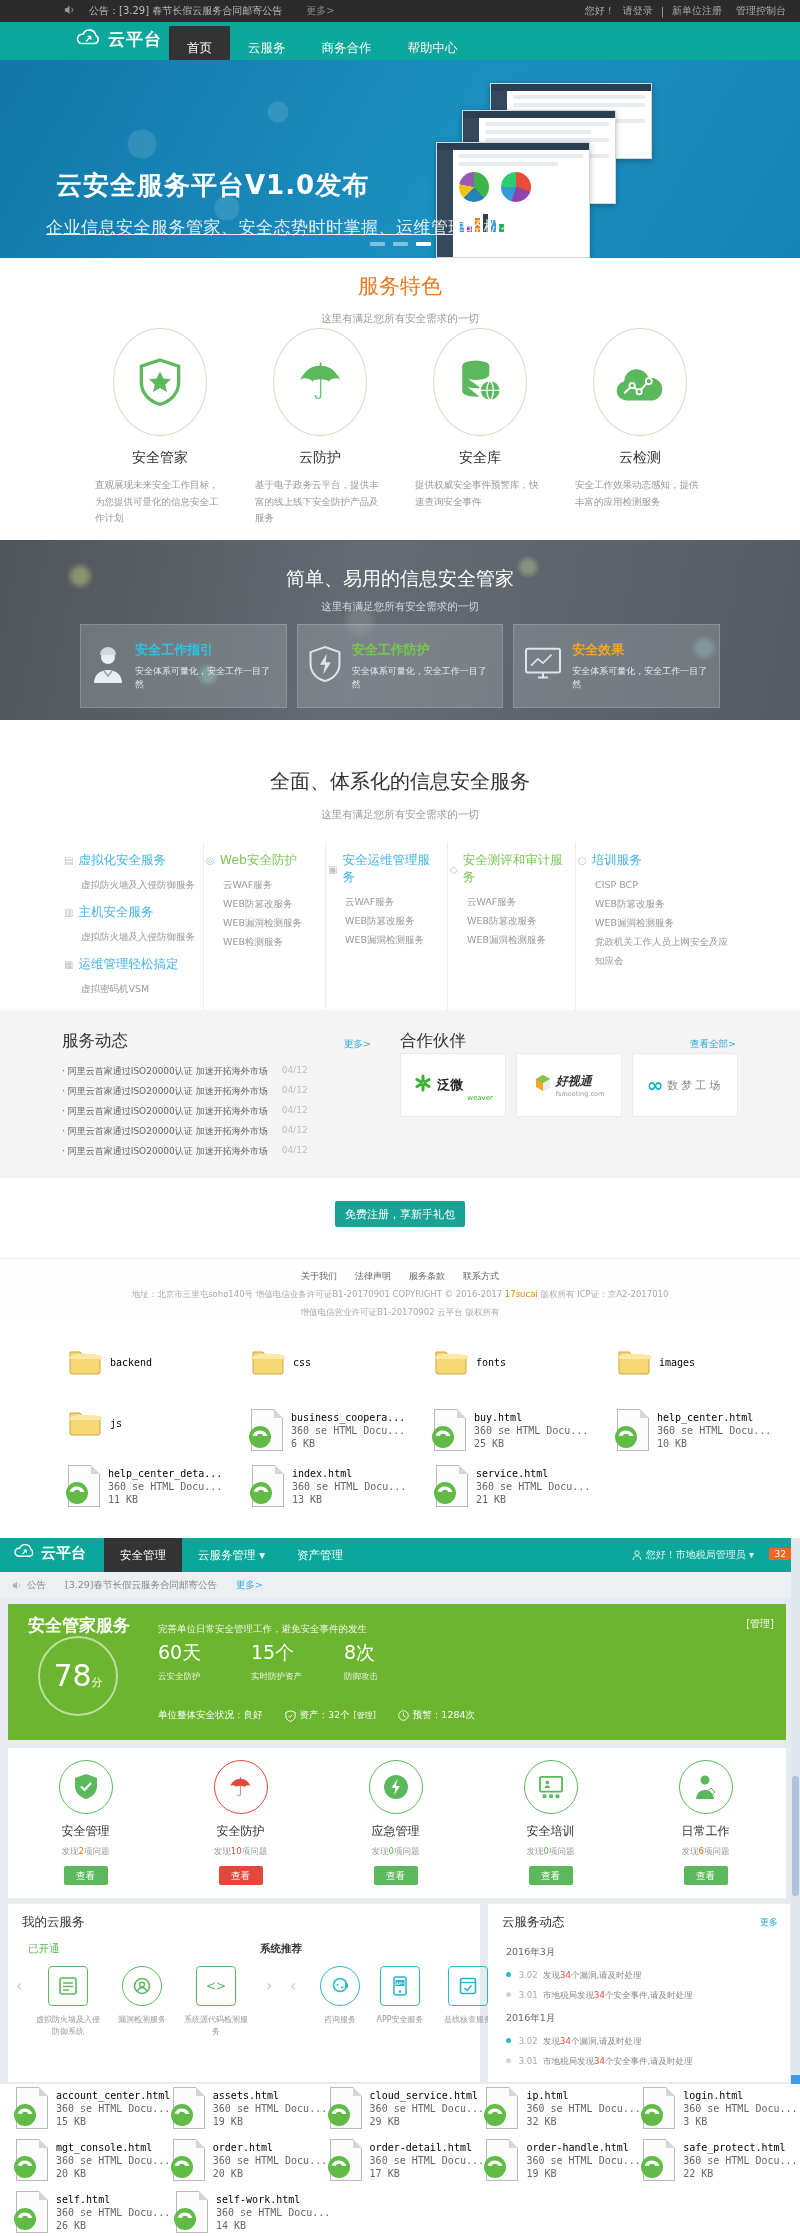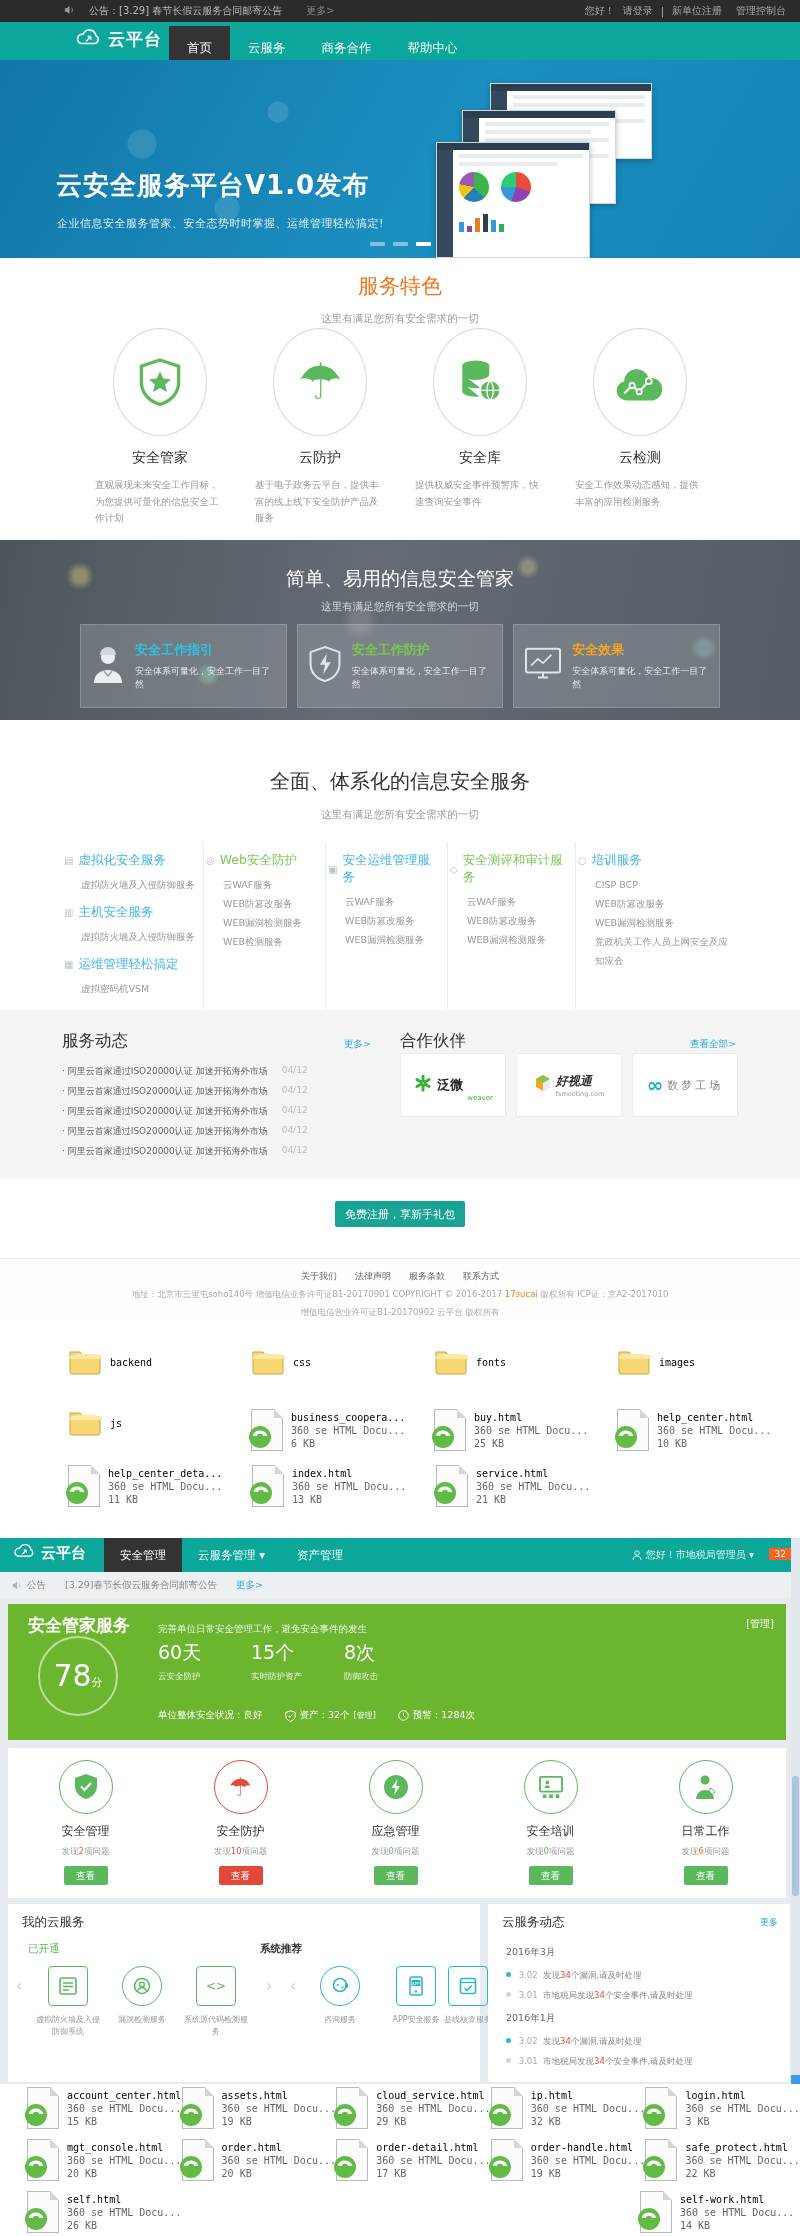--- a/index.html
+++ b/index.html
@@ -20,21 +20,21 @@
   .navitems{position:absolute;left:169px;top:0;height:52px;display:flex;align-items:center;}
   .navitem{color:#fff;font-size:12.5px;padding:0 18px;height:38px;line-height:38px;cursor:pointer;}
   .navitem.active{background:#333;height:44px;line-height:44px;position:relative;top:0px;}
   
   .hero{left:0;top:60px;width:800px;height:198px;background:linear-gradient(120deg,#1177a8 0%,#1b8fc0 55%,#1583b5 100%);overflow:hidden;}
   .hero .deco1{position:absolute;left:40px;top:20px;width:340px;height:160px;opacity:.12;
      background:radial-gradient(circle at 30% 40%,#fff 0 14px,transparent 15px),
                 radial-gradient(circle at 70% 20%,#fff 0 10px,transparent 11px),
                 radial-gradient(circle at 55% 80%,#fff 0 12px,transparent 13px);}
   .htitle{position:absolute;left:56px;top:108px;color:#fff;font-size:26px;font-weight:bold;letter-spacing:1px;}
-  .hsub{position:absolute;left:57px;top:156px;color:rgba(255,255,255,.88);font-size:11px;letter-spacing:.5px;}
+  .hsub{position:absolute;left:46px;top:156px;color:rgba(255,255,255,.88);font-size:17px;letter-spacing:.5px;text-decoration:underline;}
   .hdots{position:absolute;left:0;width:800px;top:182px;display:flex;justify-content:center;gap:8px;}
   .hdots i{width:15px;height:4px;background:rgba(255,255,255,.45);border-radius:1px;cursor:pointer;}
   .hdots i.on{background:#fff;}
   .hwin{position:absolute;background:#fff;border:1px solid #cfd8dc;box-shadow:0 2px 6px rgba(0,0,0,.25);}
   .hwin .tbar{height:7px;background:#2c3e50;}
   .hwin .side{position:absolute;left:0;top:7px;bottom:0;width:16px;background:#34495e;}
   .hrow{height:4px;background:#e8ecef;margin:4px 6px 0 22px;border-radius:1px;}
   .hpie{width:30px;height:30px;border-radius:50%;display:inline-block;margin:6px 4px 2px 22px;
         background:conic-gradient(#3bb54a 0 38%,#2980b9 0 62%,#f1c40f 0 78%,#9b59b6 0 100%);}
   .hpie2{width:30px;height:30px;border-radius:50%;display:inline-block;margin:6px 2px 2px 8px;
@@ -89,21 +89,21 @@
           color:#fff;font-size:11px;border:none;border-radius:2px;cursor:pointer;display:block;}
   .footer{left:0;top:1258px;width:800px;height:62px;background:#fefefe;border-top:1px solid #eee;
           text-align:center;}
   .flinks{margin-top:11px;font-size:9px;color:#666;display:flex;justify-content:center;gap:18px;}
   .flinks span{cursor:pointer;}
   .fline{margin-top:6px;font-size:8.5px;color:#aaa;}
   .fbrand{color:#e8821d;}
   
   .explorer{background:#fff;}
   .exprow{display:flex;padding-left:68px;}
-  .exprow2{display:flex;padding-left:27px;justify-content:space-between;}
+  .exprow2{display:flex;padding-left:16px;}
   .fitem{width:184px;display:flex;gap:8px;align-items:flex-start;cursor:pointer;}
   .fitem2{width:160px;display:flex;gap:8px;align-items:flex-start;cursor:pointer;}
   .flabel{font-family:"DejaVu Sans Mono","Liberation Mono",monospace;font-size:10px;color:#000;
           line-height:13px;padding-top:2px;}
   .flabel .sub{color:#666;}
   .folder-ic{flex:none;}
   .page-ic{flex:none;position:relative;width:30px;height:40px;background:#fcfcfc;border:1px solid #b9b9b9;}
   .page-ic .fold{position:absolute;right:-1px;top:-1px;width:0;height:0;
                  border-left:9px solid #d5d5d5;border-top:9px solid #fff;}
   .page-ic svg{position:absolute;left:-4px;bottom:1px;}
@@ -758,21 +758,21 @@
       <div class="bx" style="border-radius:50%;">
         <svg width="20" height="20" viewBox="0 0 20 20">
             <circle cx="10" cy="9" r="6.5" fill="none" stroke="#2bb6ca" stroke-width="1.6"></circle>
             <circle cx="7.5" cy="9" r="1" fill="#2bb6ca"></circle>
             <path d="M11 11.5c1.5 0 2.5-.8 2.5-.8" stroke="#2bb6ca" fill="none" stroke-width="1.3"></path>
             <rect x="15" y="7" width="3" height="5" rx="1.5" fill="#2bb6ca"></rect>
           </svg>
       </div>
       <div class="lb">咨询服务</div>
     </div>
-    <div class="svcbox" style="left:376px;color:#2bb6ca;">
+    <div class="svcbox" style="left:360px;color:#2bb6ca;">
       <div class="bx">
         <svg width="18" height="20" viewBox="0 0 18 20">
             <rect x="3" y="1" width="12" height="18" rx="2" fill="none" stroke="#2bb6ca" stroke-width="1.5"></rect>
             <rect x="4.5" y="4" width="9" height="6" fill="#2bb6ca"></rect>
             <text x="9" y="8.8" font-size="4" fill="#fff" text-anchor="middle" font-family="sans-serif">APP</text>
             <circle cx="9" cy="15.5" r="1.3" fill="#2bb6ca"></circle>
           </svg>
       </div>
       <div class="lb">APP安全服务</div>
     </div>

